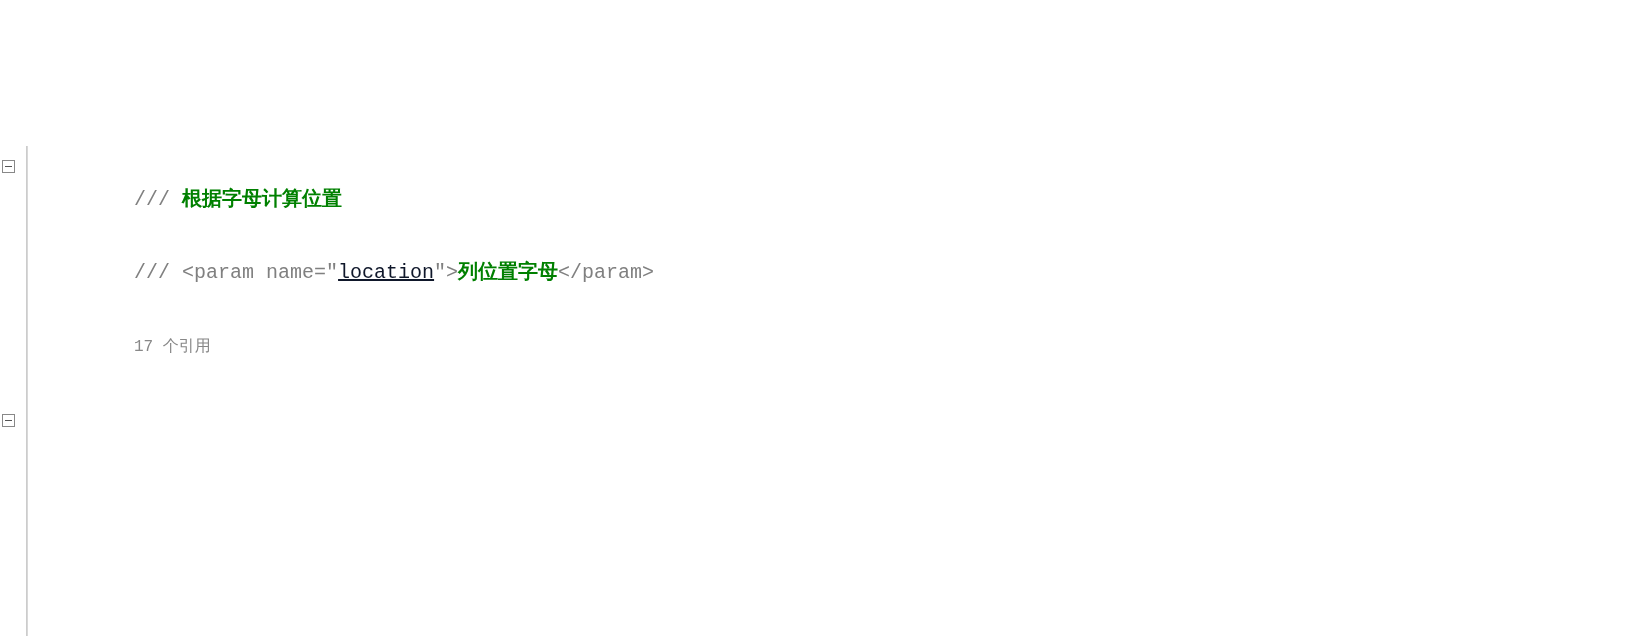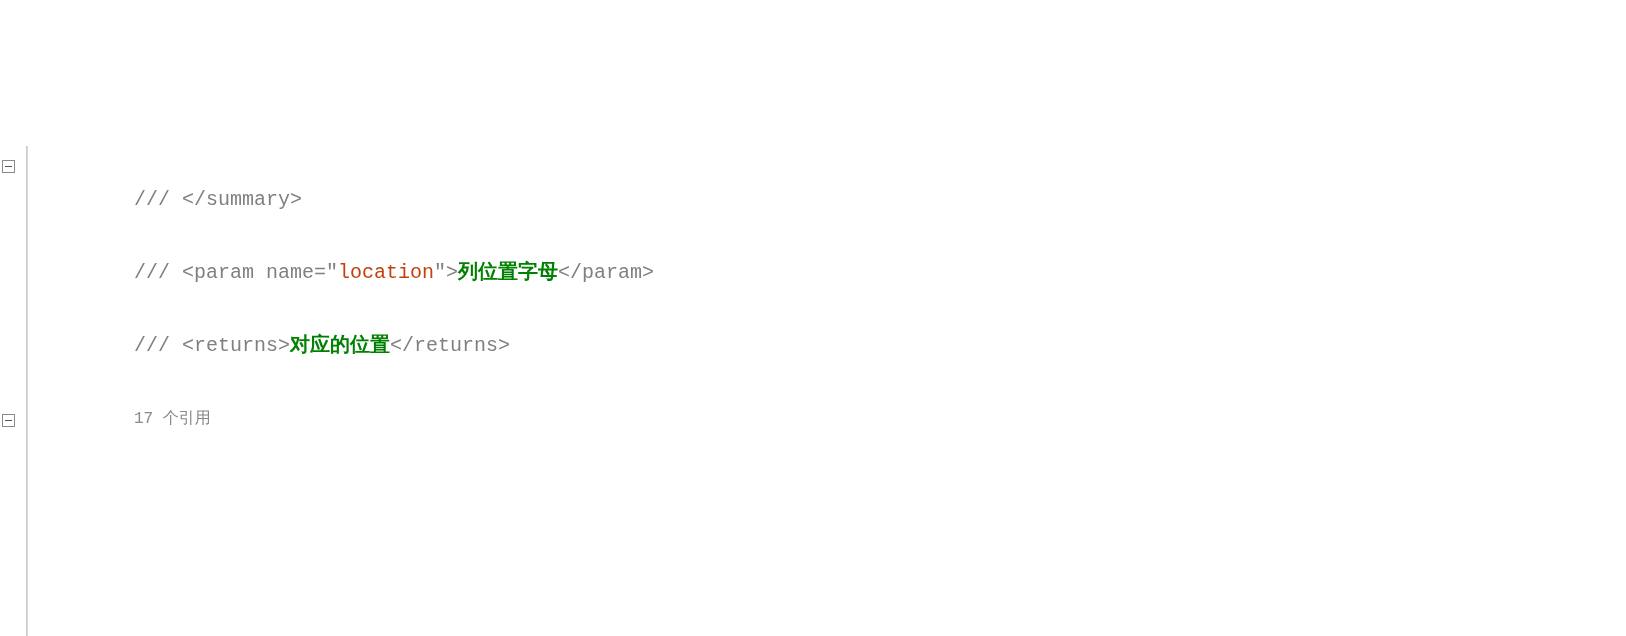--- a/index.html
+++ b/index.html
@@ -51,38 +51,37 @@
   }
   .code-area {
     flex: 1;
     padding-left: 6px;
   }
   .line { min-height: 36.4px; }
   .indent1 { padding-left: 100px; }
 
   .c-gray { color: #808080; }
   .c-green { color: #008000; font-weight: bold; }
-  .c-ident { color: #c2410c; }
+  .c-ident { color: #0f172a; text-decoration: underline; }
   .c-ref { color: #888; font-size: 16px; }
 </style>
 </head>
 <body>
 
 
 
 <div class="editor">
   <div class="gutter">
     <div class="fold-line"></div>
     <div class="fold-box" style="top:14px;"></div>
     <div class="fold-box" style="top:268px;"></div>
   </div>
   <div class="code-area">
-<div class="line indent1"><span class="c-gray">///</span> <span class="c-gray">&lt;/summary&gt;</span></div>
+<div class="line indent1"><span class="c-gray">///</span> <span class="c-green">根据字母计算位置</span></div>
 <div class="line indent1"><span class="c-gray">///</span> <span class="c-gray">&lt;param name="</span><span class="c-ident">location</span><span class="c-gray">"&gt;</span><span class="c-green">列位置字母</span><span class="c-gray">&lt;/param&gt;</span></div>
-<div class="line indent1"><span class="c-gray">///</span> <span class="c-gray">&lt;returns&gt;</span><span class="c-green">对应的位置</span><span class="c-gray">&lt;/returns&gt;</span></div>
 <div class="line indent1"><span class="c-ref">17 个引用</span></div>
 
 
 
 
 
 
 
 
 

